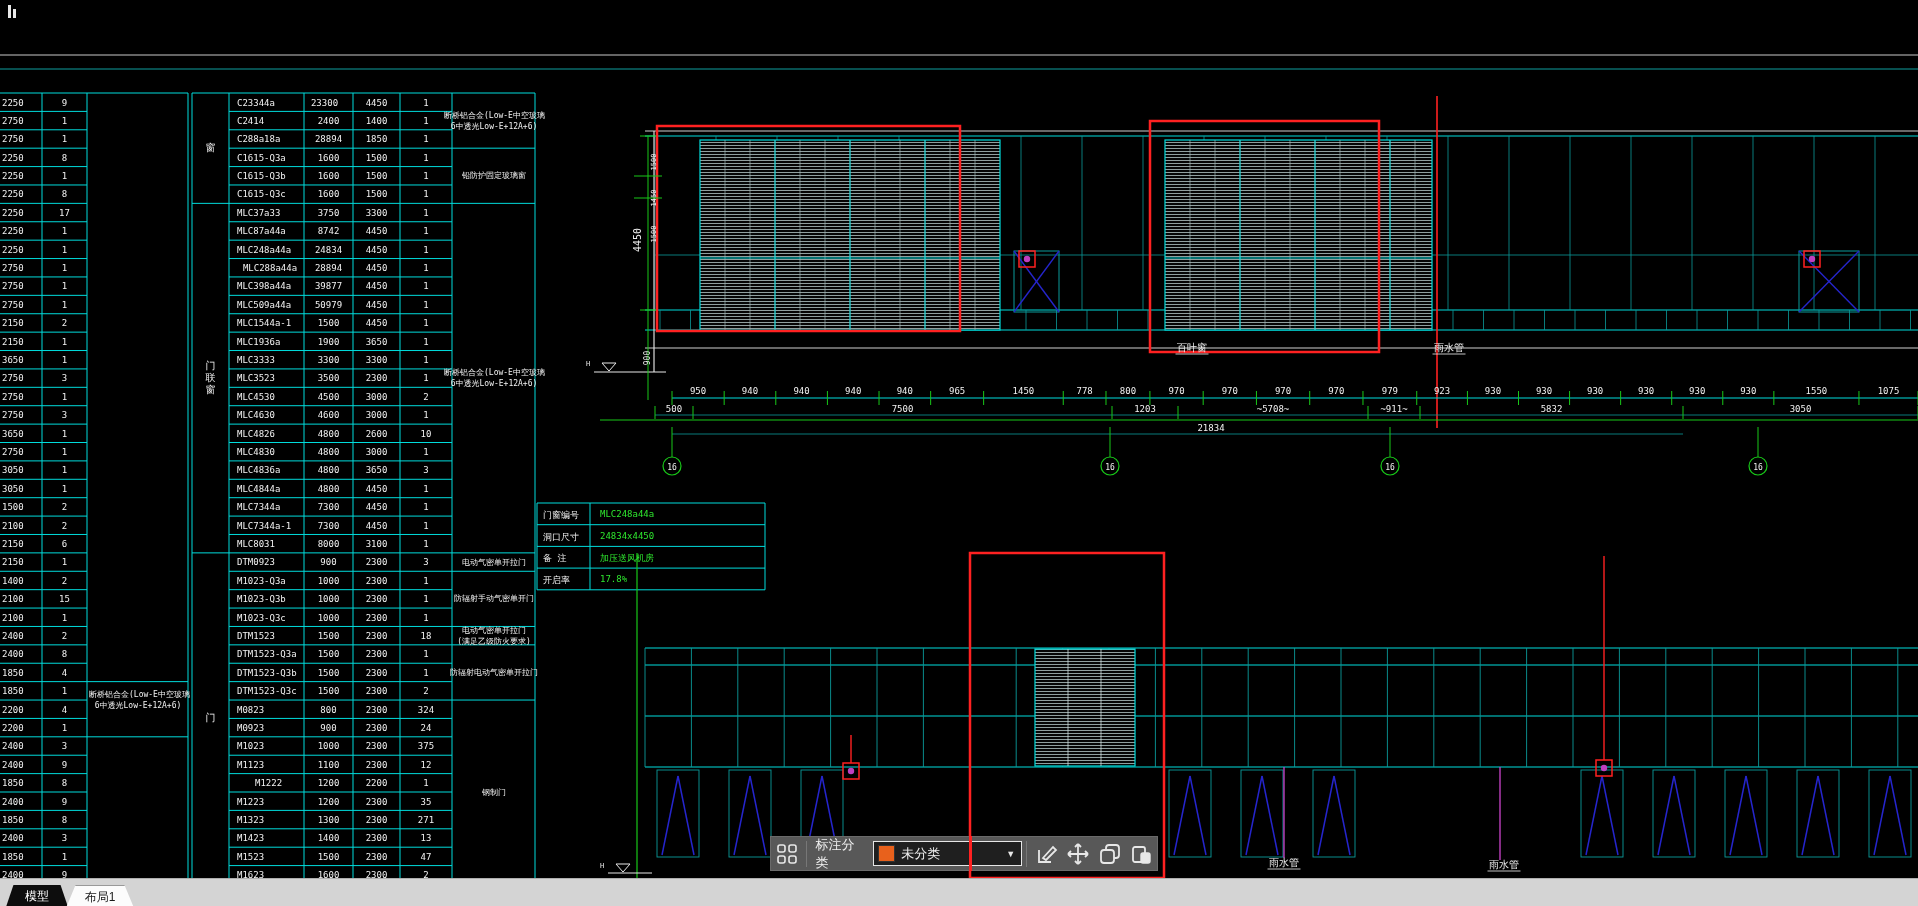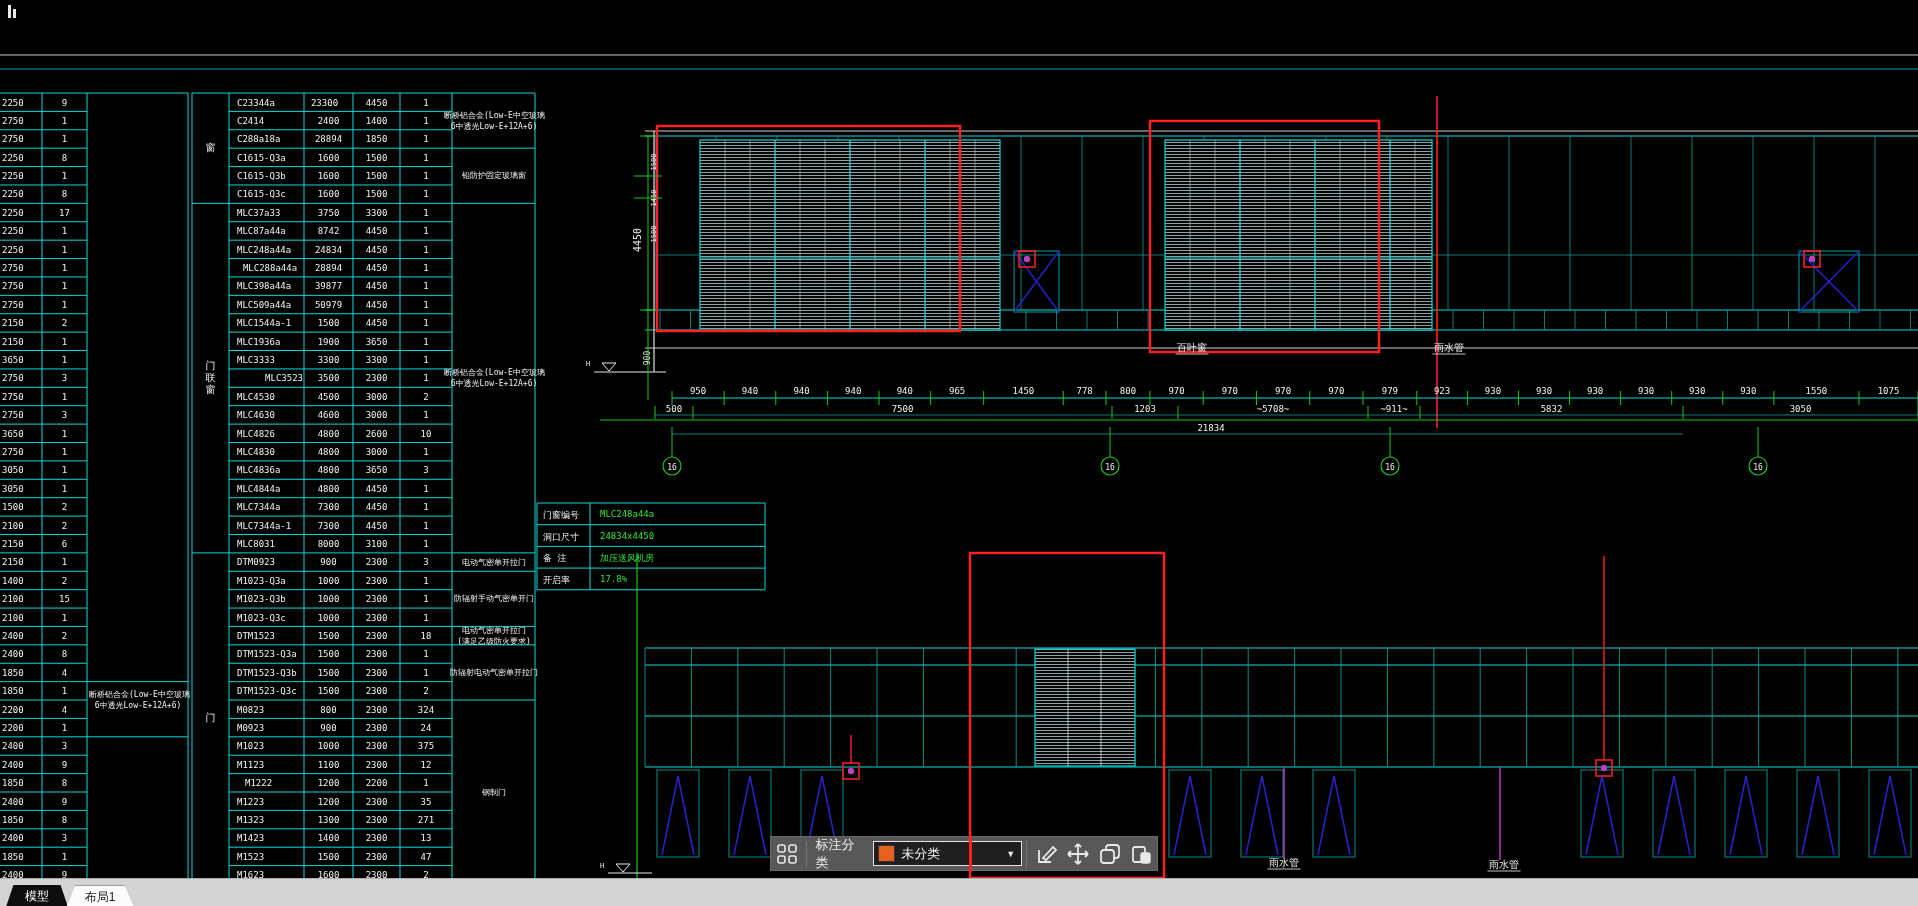--- a/index.html
+++ b/index.html
@@ -613,21 +613,21 @@
       <div class="cell" style="left: 355px; top: 318.24px; width: 43px; text-align: center;">4450</div>
       <div class="cell" style="left: 402px; top: 318.24px; width: 48px; text-align: center;">1</div>
       <div class="cell" style="left: 237px; top: 336.635px; width: 66px; text-align: left;">MLC1936a</div>
       <div class="cell" style="left: 306px; top: 336.635px; width: 45px; text-align: center;">1900</div>
       <div class="cell" style="left: 355px; top: 336.635px; width: 43px; text-align: center;">3650</div>
       <div class="cell" style="left: 402px; top: 336.635px; width: 48px; text-align: center;">1</div>
       <div class="cell" style="left: 237px; top: 355.03px; width: 66px; text-align: left;">MLC3333</div>
       <div class="cell" style="left: 306px; top: 355.03px; width: 45px; text-align: center;">3300</div>
       <div class="cell" style="left: 355px; top: 355.03px; width: 43px; text-align: center;">3300</div>
       <div class="cell" style="left: 402px; top: 355.03px; width: 48px; text-align: center;">1</div>
-      <div class="cell" style="left: 237px; top: 373.425px; width: 66px; text-align: right;">MLC3523</div>
+      <div class="cell" style="left: 237px; top: 373.425px; width: 66px; text-align: left;">MLC3523</div>
       <div class="cell" style="left: 306px; top: 373.425px; width: 45px; text-align: center;">3500</div>
       <div class="cell" style="left: 355px; top: 373.425px; width: 43px; text-align: center;">2300</div>
       <div class="cell" style="left: 402px; top: 373.425px; width: 48px; text-align: center;">1</div>
       <div class="cell" style="left: 237px; top: 391.82px; width: 66px; text-align: left;">MLC4530</div>
       <div class="cell" style="left: 306px; top: 391.82px; width: 45px; text-align: center;">4500</div>
       <div class="cell" style="left: 355px; top: 391.82px; width: 43px; text-align: center;">3000</div>
       <div class="cell" style="left: 402px; top: 391.82px; width: 48px; text-align: center;">2</div>
       <div class="cell" style="left: 237px; top: 410.215px; width: 66px; text-align: left;">MLC4630</div>
       <div class="cell" style="left: 306px; top: 410.215px; width: 45px; text-align: center;">4600</div>
       <div class="cell" style="left: 355px; top: 410.215px; width: 43px; text-align: center;">3000</div>
@@ -701,21 +701,21 @@
       <div class="cell" style="left: 355px; top: 722.93px; width: 43px; text-align: center;">2300</div>
       <div class="cell" style="left: 402px; top: 722.93px; width: 48px; text-align: center;">24</div>
       <div class="cell" style="left: 237px; top: 741.325px; width: 66px; text-align: left;">M1023</div>
       <div class="cell" style="left: 306px; top: 741.325px; width: 45px; text-align: center;">1000</div>
       <div class="cell" style="left: 355px; top: 741.325px; width: 43px; text-align: center;">2300</div>
       <div class="cell" style="left: 402px; top: 741.325px; width: 48px; text-align: center;">375</div>
       <div class="cell" style="left: 237px; top: 759.72px; width: 66px; text-align: left;">M1123</div>
       <div class="cell" style="left: 306px; top: 759.72px; width: 45px; text-align: center;">1100</div>
       <div class="cell" style="left: 355px; top: 759.72px; width: 43px; text-align: center;">2300</div>
       <div class="cell" style="left: 402px; top: 759.72px; width: 48px; text-align: center;">12</div>
-      <div class="cell" style="left: 229px; top: 778.115px; width: 70px; text-align: left; padding-left: 16px;">M1222</div>
+      <div class="cell" style="left: 239px; top: 778.115px; width: 70px; text-align: left; padding-left: 16px;">M1222</div>
       <div class="cell" style="left: 306px; top: 778.115px; width: 45px; text-align: center;">1200</div>
       <div class="cell" style="left: 355px; top: 778.115px; width: 43px; text-align: center;">2200</div>
       <div class="cell" style="left: 402px; top: 778.115px; width: 48px; text-align: center;">1</div>
       <div class="cell" style="left: 237px; top: 796.51px; width: 66px; text-align: left;">M1223</div>
       <div class="cell" style="left: 306px; top: 796.51px; width: 45px; text-align: center;">1200</div>
       <div class="cell" style="left: 355px; top: 796.51px; width: 43px; text-align: center;">2300</div>
       <div class="cell" style="left: 402px; top: 796.51px; width: 48px; text-align: center;">35</div>
       <div class="cell" style="left: 237px; top: 814.905px; width: 66px; text-align: left;">M1323</div>
       <div class="cell" style="left: 306px; top: 814.905px; width: 45px; text-align: center;">1300</div>
       <div class="cell" style="left: 355px; top: 814.905px; width: 43px; text-align: center;">2300</div>

